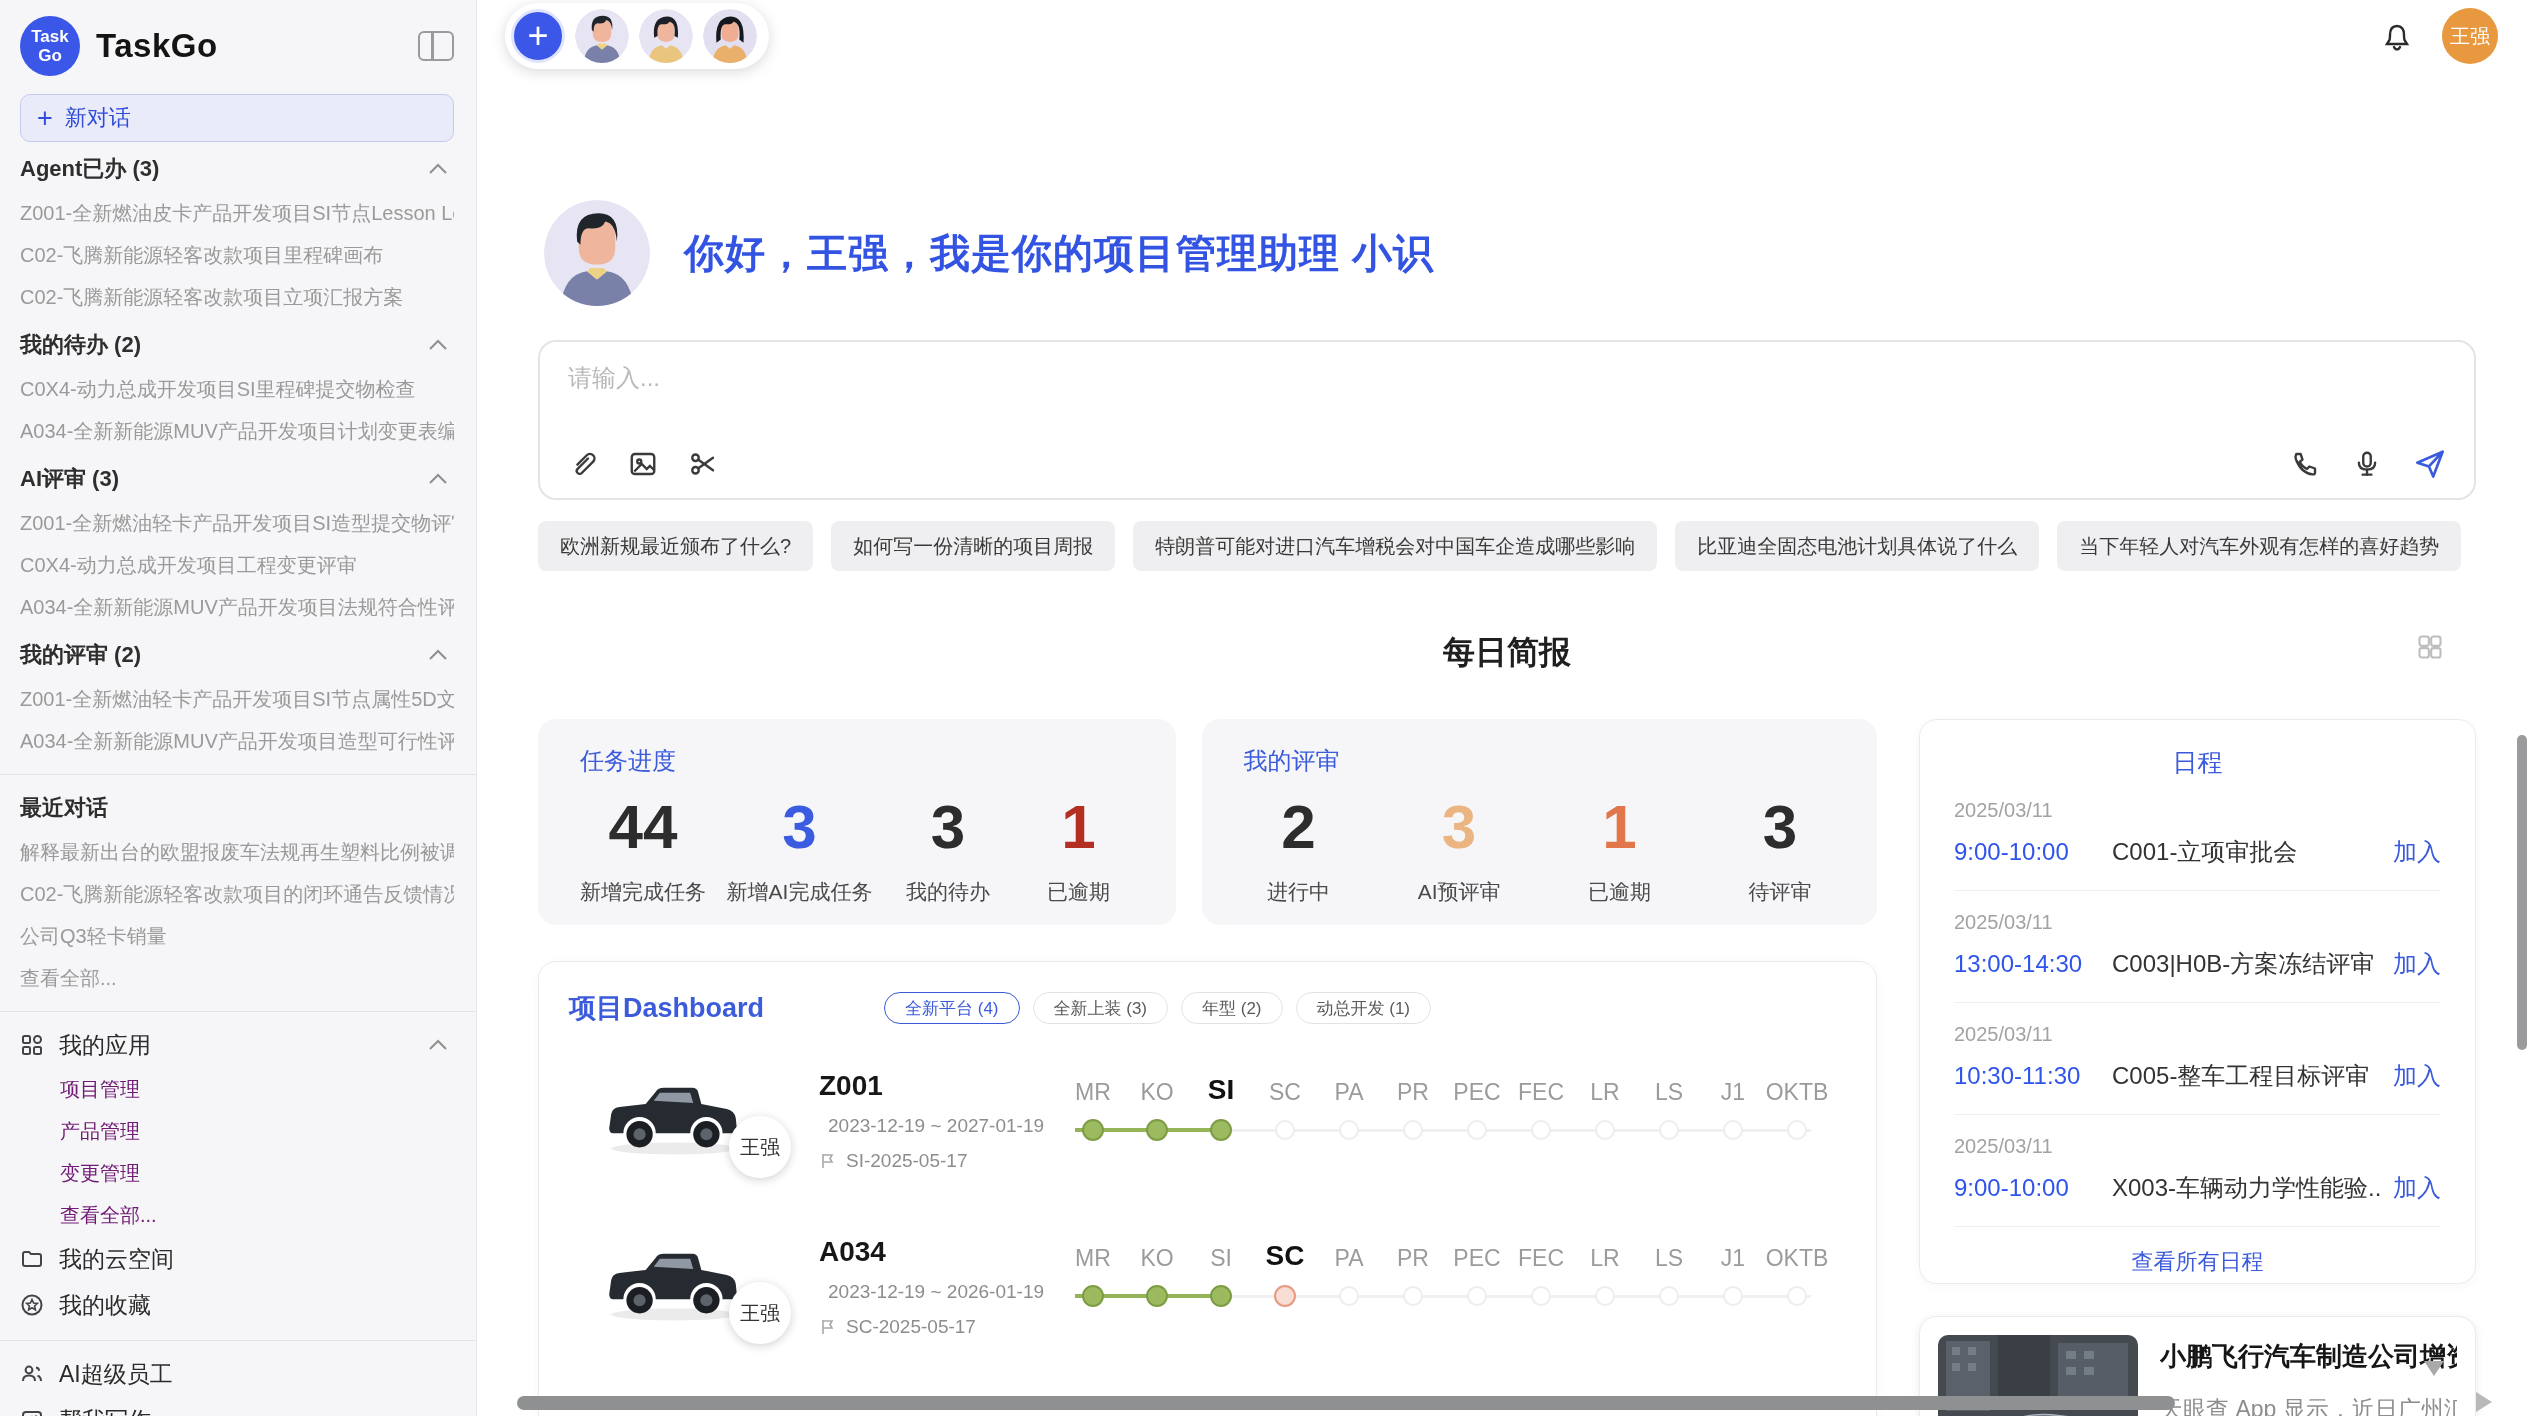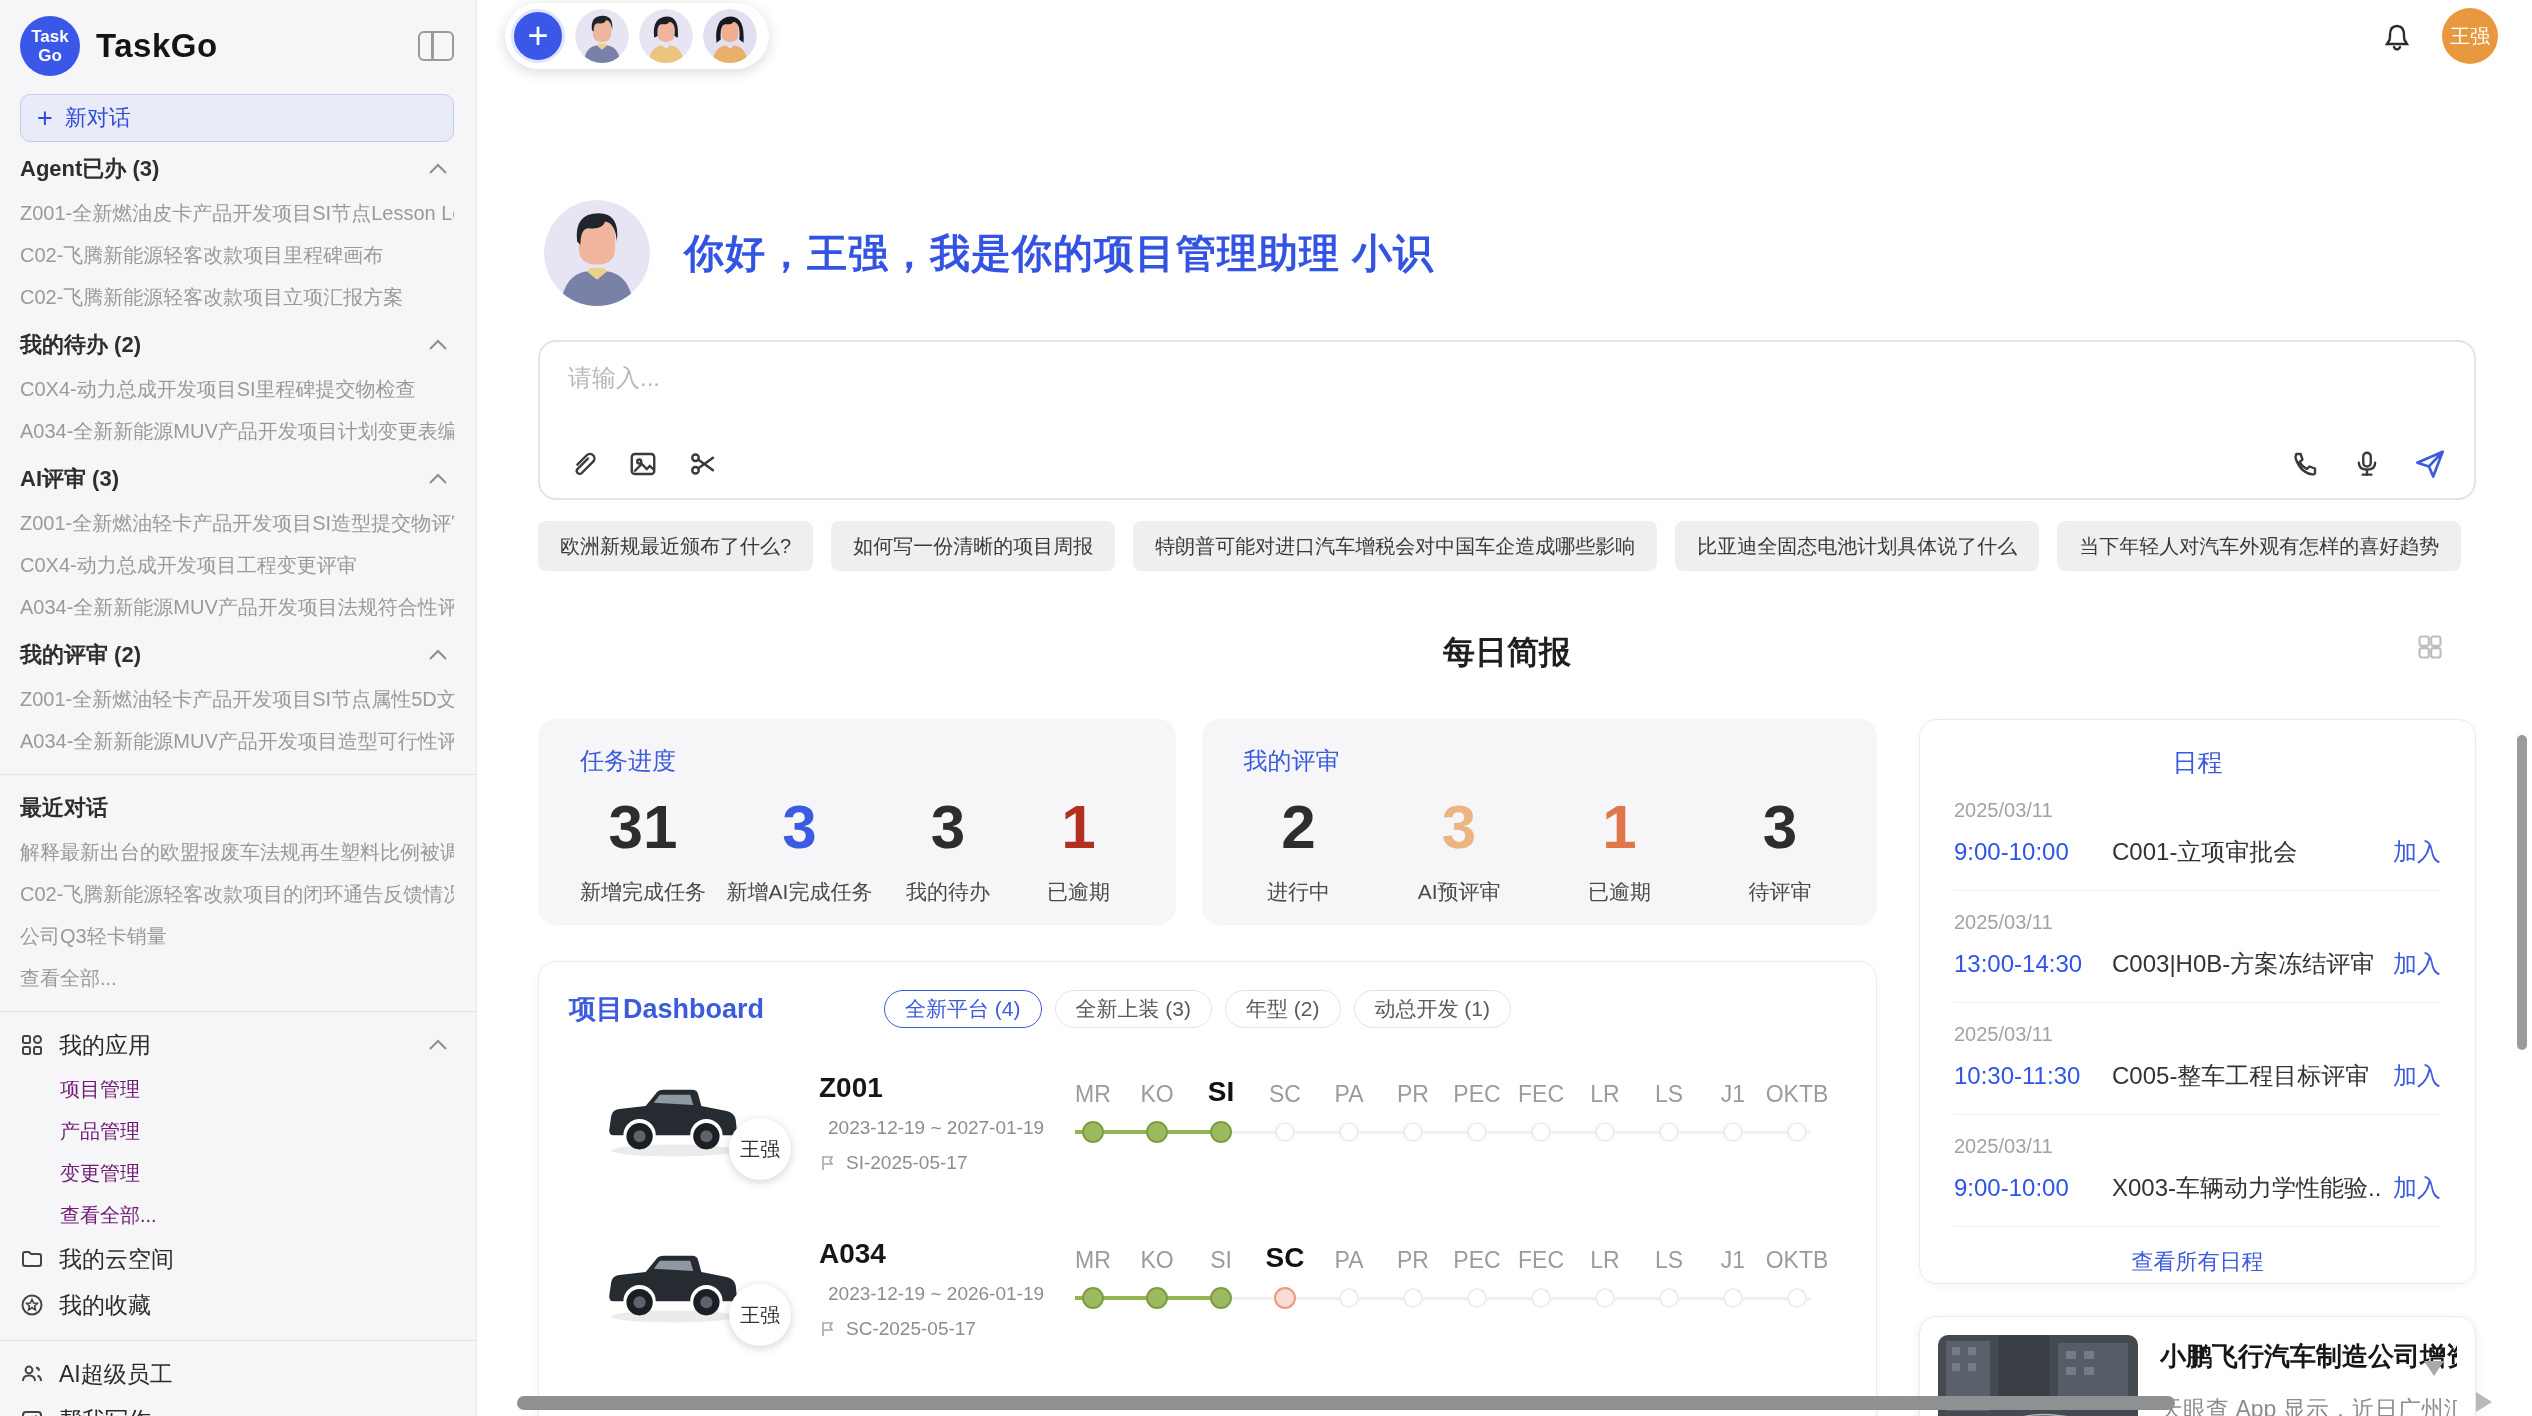--- a/index.html
+++ b/index.html
@@ -76,22 +76,22 @@
 .stat-val{font-size:62px;font-weight:600;color:#2d2d2d}
 .stat-val.blue{color:#3b5ce0}.stat-val.red{color:#b33021}
 .stat-val.tan{color:#eab580}.stat-val.orange{color:#e0764a}
 .stat-label{margin-top:16px;font-size:21px;color:#4a4a4a}
 
 .dash-card{margin-top:36px;width:1339px;height:560px;border:1px solid #ebebed;border-radius:18px;
   padding:28px 30px;background:#fff;overflow:hidden;box-shadow:0 2px 10px rgba(0,0,0,.04)}
 .dash-head{display:flex;align-items:center}
 .dash-title{font-size:27px;color:#3b5bdb;font-weight:600}
 .dash-tabs{display:flex;gap:13px;margin-left:120px}
-.tab{height:38px;border:1px solid #e3e3e5;border-radius:19px;display:flex;align-items:center;
-  padding:0 20px;font-size:21px;color:#5a5a5a;background:#fff;cursor:pointer;white-space:nowrap}
+.tab{height:32px;border:1px solid #e3e3e5;border-radius:19px;display:flex;align-items:center;
+  padding:0 20px;font-size:17px;color:#5a5a5a;background:#fff;cursor:pointer;white-space:nowrap}
 .tab.active{border-color:#3b5bdb;color:#3b5bdb}
 .proj-row{display:flex;margin-top:34px;align-items:flex-start}
 .proj-row + .proj-row{margin-top:54px}
 .truck-wrap{position:relative;width:162px;height:104px;margin-left:24px;flex:none}
 .truck-wrap svg{width:100%;height:100%}
 .owner-badge{position:absolute;right:-36px;bottom:-14px;width:62px;height:62px;border-radius:50%;
   background:#fff;box-shadow:0 2px 10px rgba(0,0,0,.18);display:flex;align-items:center;
   justify-content:center;font-size:20px;color:#333}
 .proj-info{margin-left:64px;width:224px;flex:none;margin-top:10px}
 .proj-name{font-size:28px;font-weight:700;color:#171717}
@@ -401,21 +401,21 @@
 
       <div class="columns">
 
         <div class="col-left">
 
           <div class="stats-row">
             <div class="stat-card c1">
               <div class="stat-title">任务进度</div>
               <div class="stat-cols">
                 <div class="stat">
-                  <div class="stat-val">31</div>
+                  <div class="stat-val">44</div>
                   <div class="stat-label">新增完成任务</div>
                 </div>
                 <div class="stat">
                   <div class="stat-val blue">3</div>
                   <div class="stat-label">新增AI完成任务</div>
                 </div>
                 <div class="stat">
                   <div class="stat-val">3</div>
                   <div class="stat-label">我的待办</div>
                 </div>

